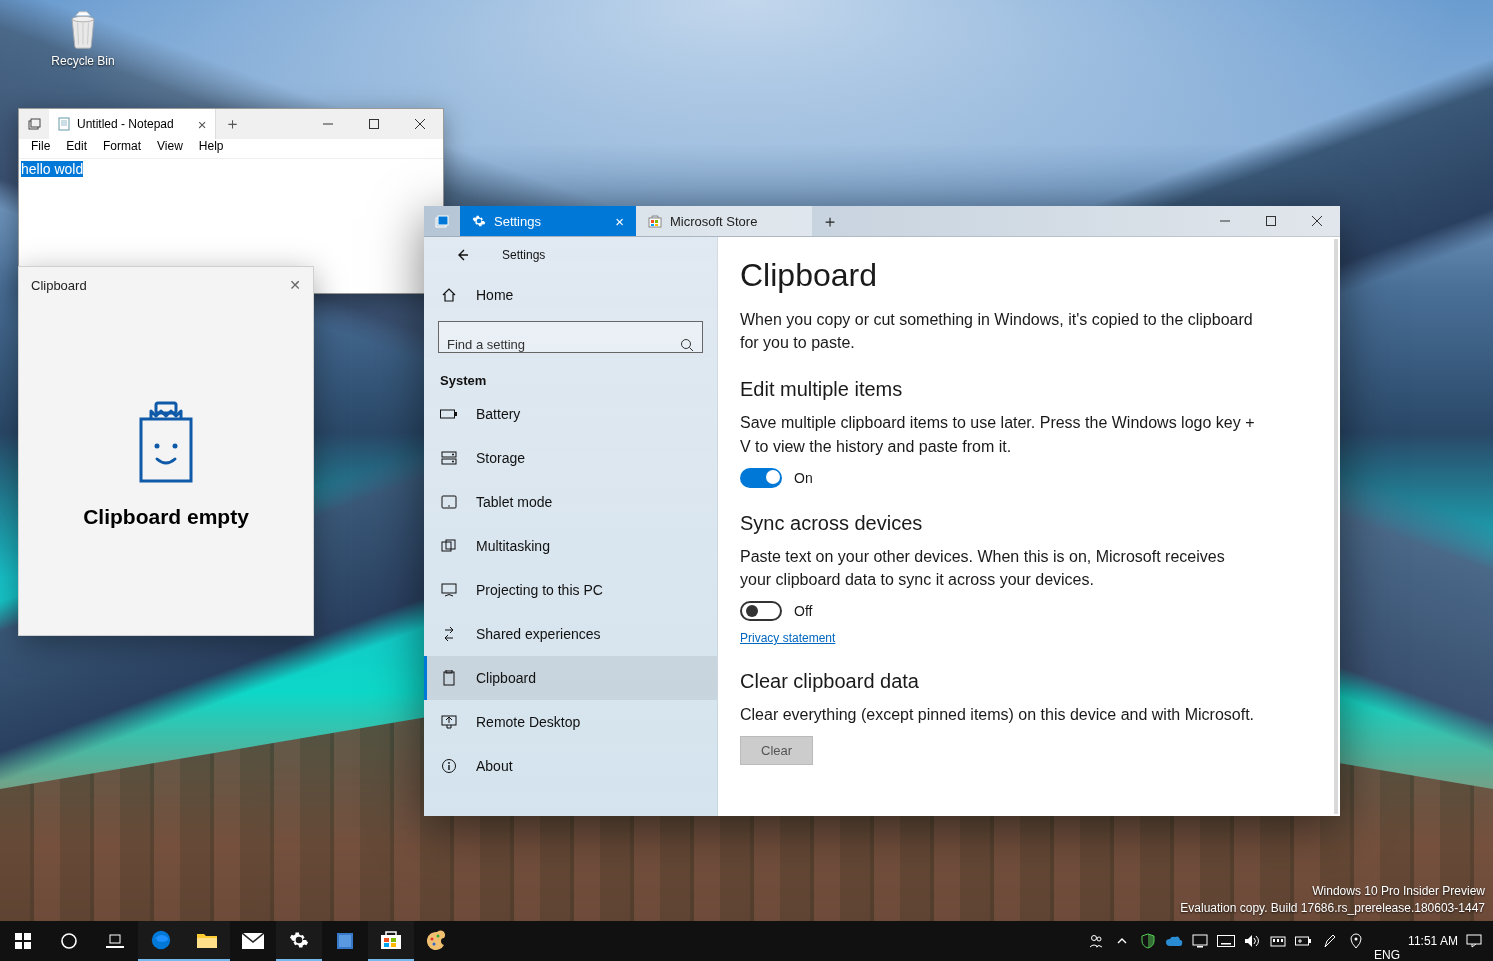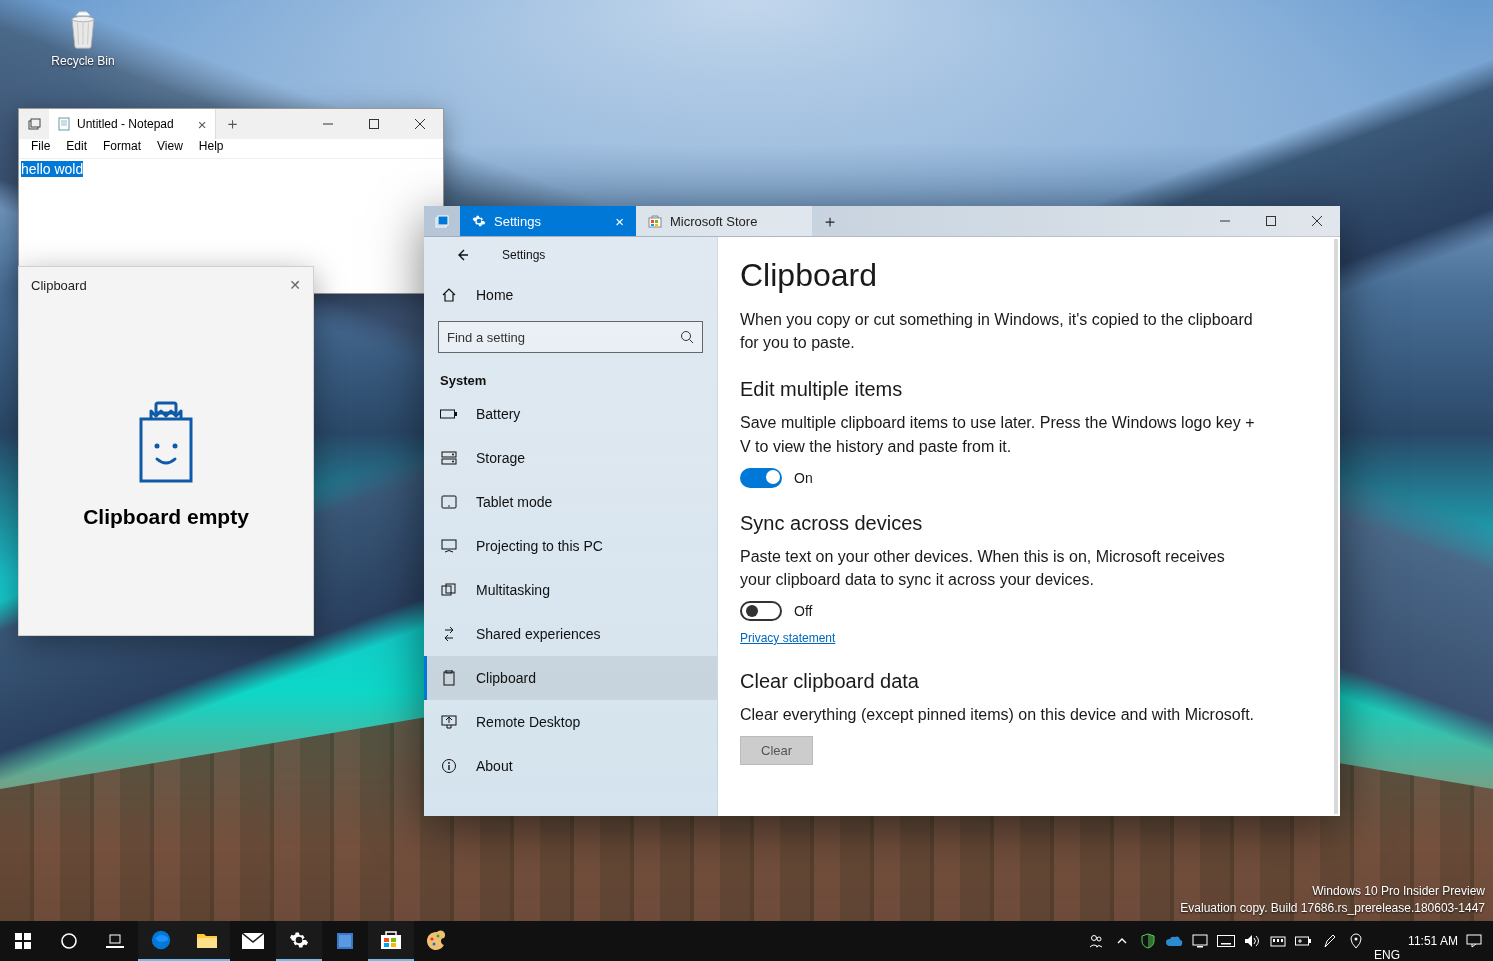--- a/index.html
+++ b/index.html
@@ -62,21 +62,21 @@
 .sets .winctl div { width:46px; display:flex; align-items:center; justify-content:center; color:#333; font-size:11px; }
 
 .sets .workarea { flex:1; display:flex; min-height:0; }
 .sets .sidebar { width:294px; background:linear-gradient(180deg, rgba(200,215,230,.55), rgba(170,200,220,.5)); backdrop-filter: blur(10px); display:flex; flex-direction:column; border-right:1px solid rgba(0,0,0,.06); }
 .sets .sidebar .row { display:flex; align-items:center; height:44px; padding:0 16px; gap:18px; font-size:14px; color:#111; }
 .sets .sidebar .row.small { height:36px; font-size:12px; }
 .sets .sidebar .row.selected { background:rgba(0,0,0,.07); border-left:3px solid #0078d7; padding-left:13px; }
 .sets .sidebar .ico { width:18px; display:inline-flex; justify-content:center; color:#222; }
 .sets .sidebar .section-label { padding: 12px 16px 4px; font-size:13px; font-weight:600; color:#111; }
 .sets .sidebar .search { margin:4px 14px 8px; }
-.sets .sidebar .search .box { height:32px; border:1px solid #666; background:rgba(255,255,255,.35); display:flex; align-items:center; padding:0 8px; }
+.sets .sidebar .search .box { height:32px; border:1px solid #666; background:rgba(255,255,255,.35); display:flex; align-items:flex-end; padding:0 8px; }
 .sets .sidebar .search .box span.ph { flex:1; color:#333; font-size:13px; }
 .sets .sidebar .back { width:44px; }
 
 .sets .main { flex:1; padding:20px 22px; overflow:auto; color:#1a1a1a; position:relative;}
 .sets .main h1 { font-size:32px; font-weight:400; margin-bottom:14px; }
 .sets .main h2 { font-size:20px; font-weight:400; margin:24px 0 10px; }
 .sets .main p { font-size:16px; line-height:1.45; max-width: 520px; }
 .sets .main a.link { color:#0067c0; font-size:12px; display:inline-block; margin-top:10px; }
 .toggle { display:flex; align-items:center; gap:12px; margin-top:10px; }
 .toggle .track { width:42px; height:20px; border-radius:20px; position:relative; }
@@ -289,34 +289,34 @@
             <svg width="16" height="14" viewBox="0 0 16 14">
               <rect x="1" y="1" width="14" height="12" rx="1" fill="none" stroke="#111"></rect>
               <circle cx="8" cy="11" r="0.8" fill="#111"></circle>
             </svg>
           </span>
         <span>Tablet mode</span>
       </div>
       <div class="row">
         <span class="ico">
             <svg width="16" height="14" viewBox="0 0 16 14">
+              <rect x="1" y="3" width="9" height="9" fill="none" stroke="#111"></rect>
+              <rect x="5" y="1" width="9" height="9" fill="none" stroke="#111"></rect>
+            </svg>
+          </span>
+        <span>Multitasking</span>
+      </div>
+      <div class="row">
+        <span class="ico">
+            <svg width="16" height="14" viewBox="0 0 16 14">
               <rect x="1" y="1" width="14" height="9" fill="none" stroke="#111"></rect>
               <path d="M4 13 Q8 10 12 13" fill="none" stroke="#111"></path>
             </svg>
           </span>
         <span>Projecting to this PC</span>
-      </div>
-      <div class="row">
-        <span class="ico">
-            <svg width="16" height="14" viewBox="0 0 16 14">
-              <rect x="1" y="3" width="9" height="9" fill="none" stroke="#111"></rect>
-              <rect x="5" y="1" width="9" height="9" fill="none" stroke="#111"></rect>
-            </svg>
-          </span>
-        <span>Multitasking</span>
       </div>
       <div class="row">
         <span class="ico">
             <svg width="16" height="14" viewBox="0 0 16 14">
               <path d="M4 3 L12 3 M12 3 L9 0 M12 3 L9 6 M12 11 L4 11 M4 11 L7 8 M4 11 L7 14" fill="none" stroke="#111"></path>
             </svg>
           </span>
         <span>Shared experiences</span>
       </div>
       <div class="row selected">

